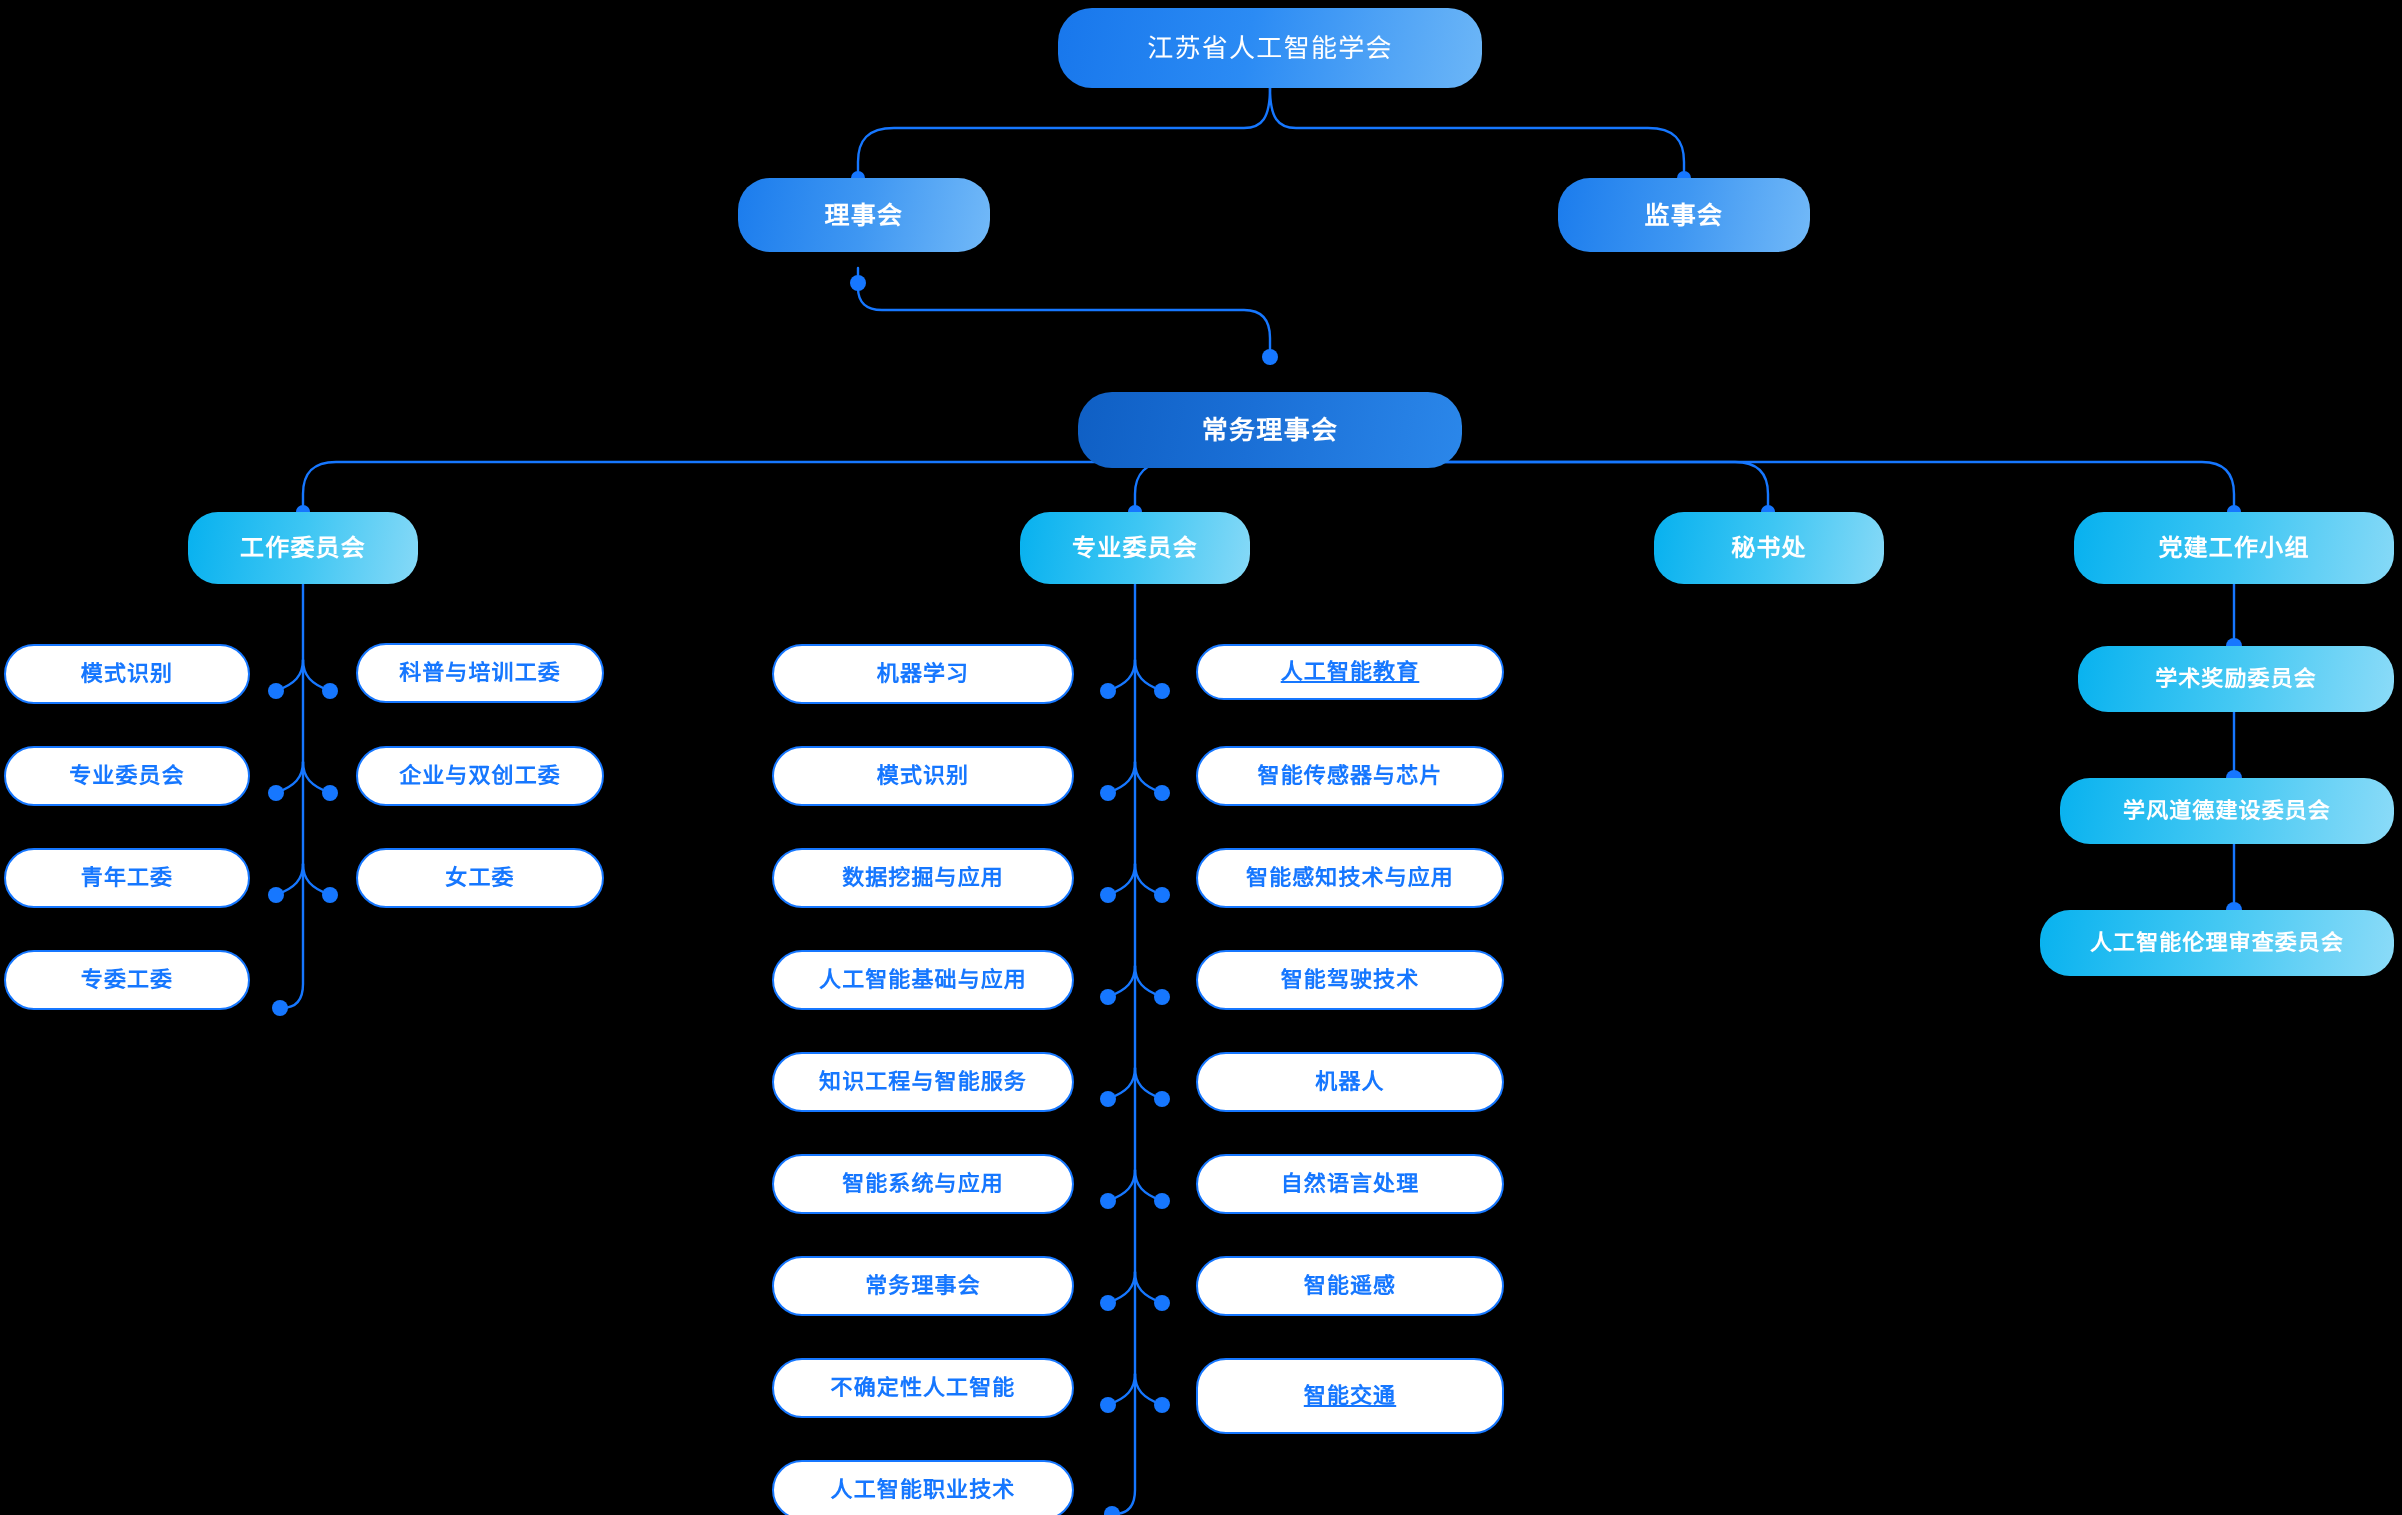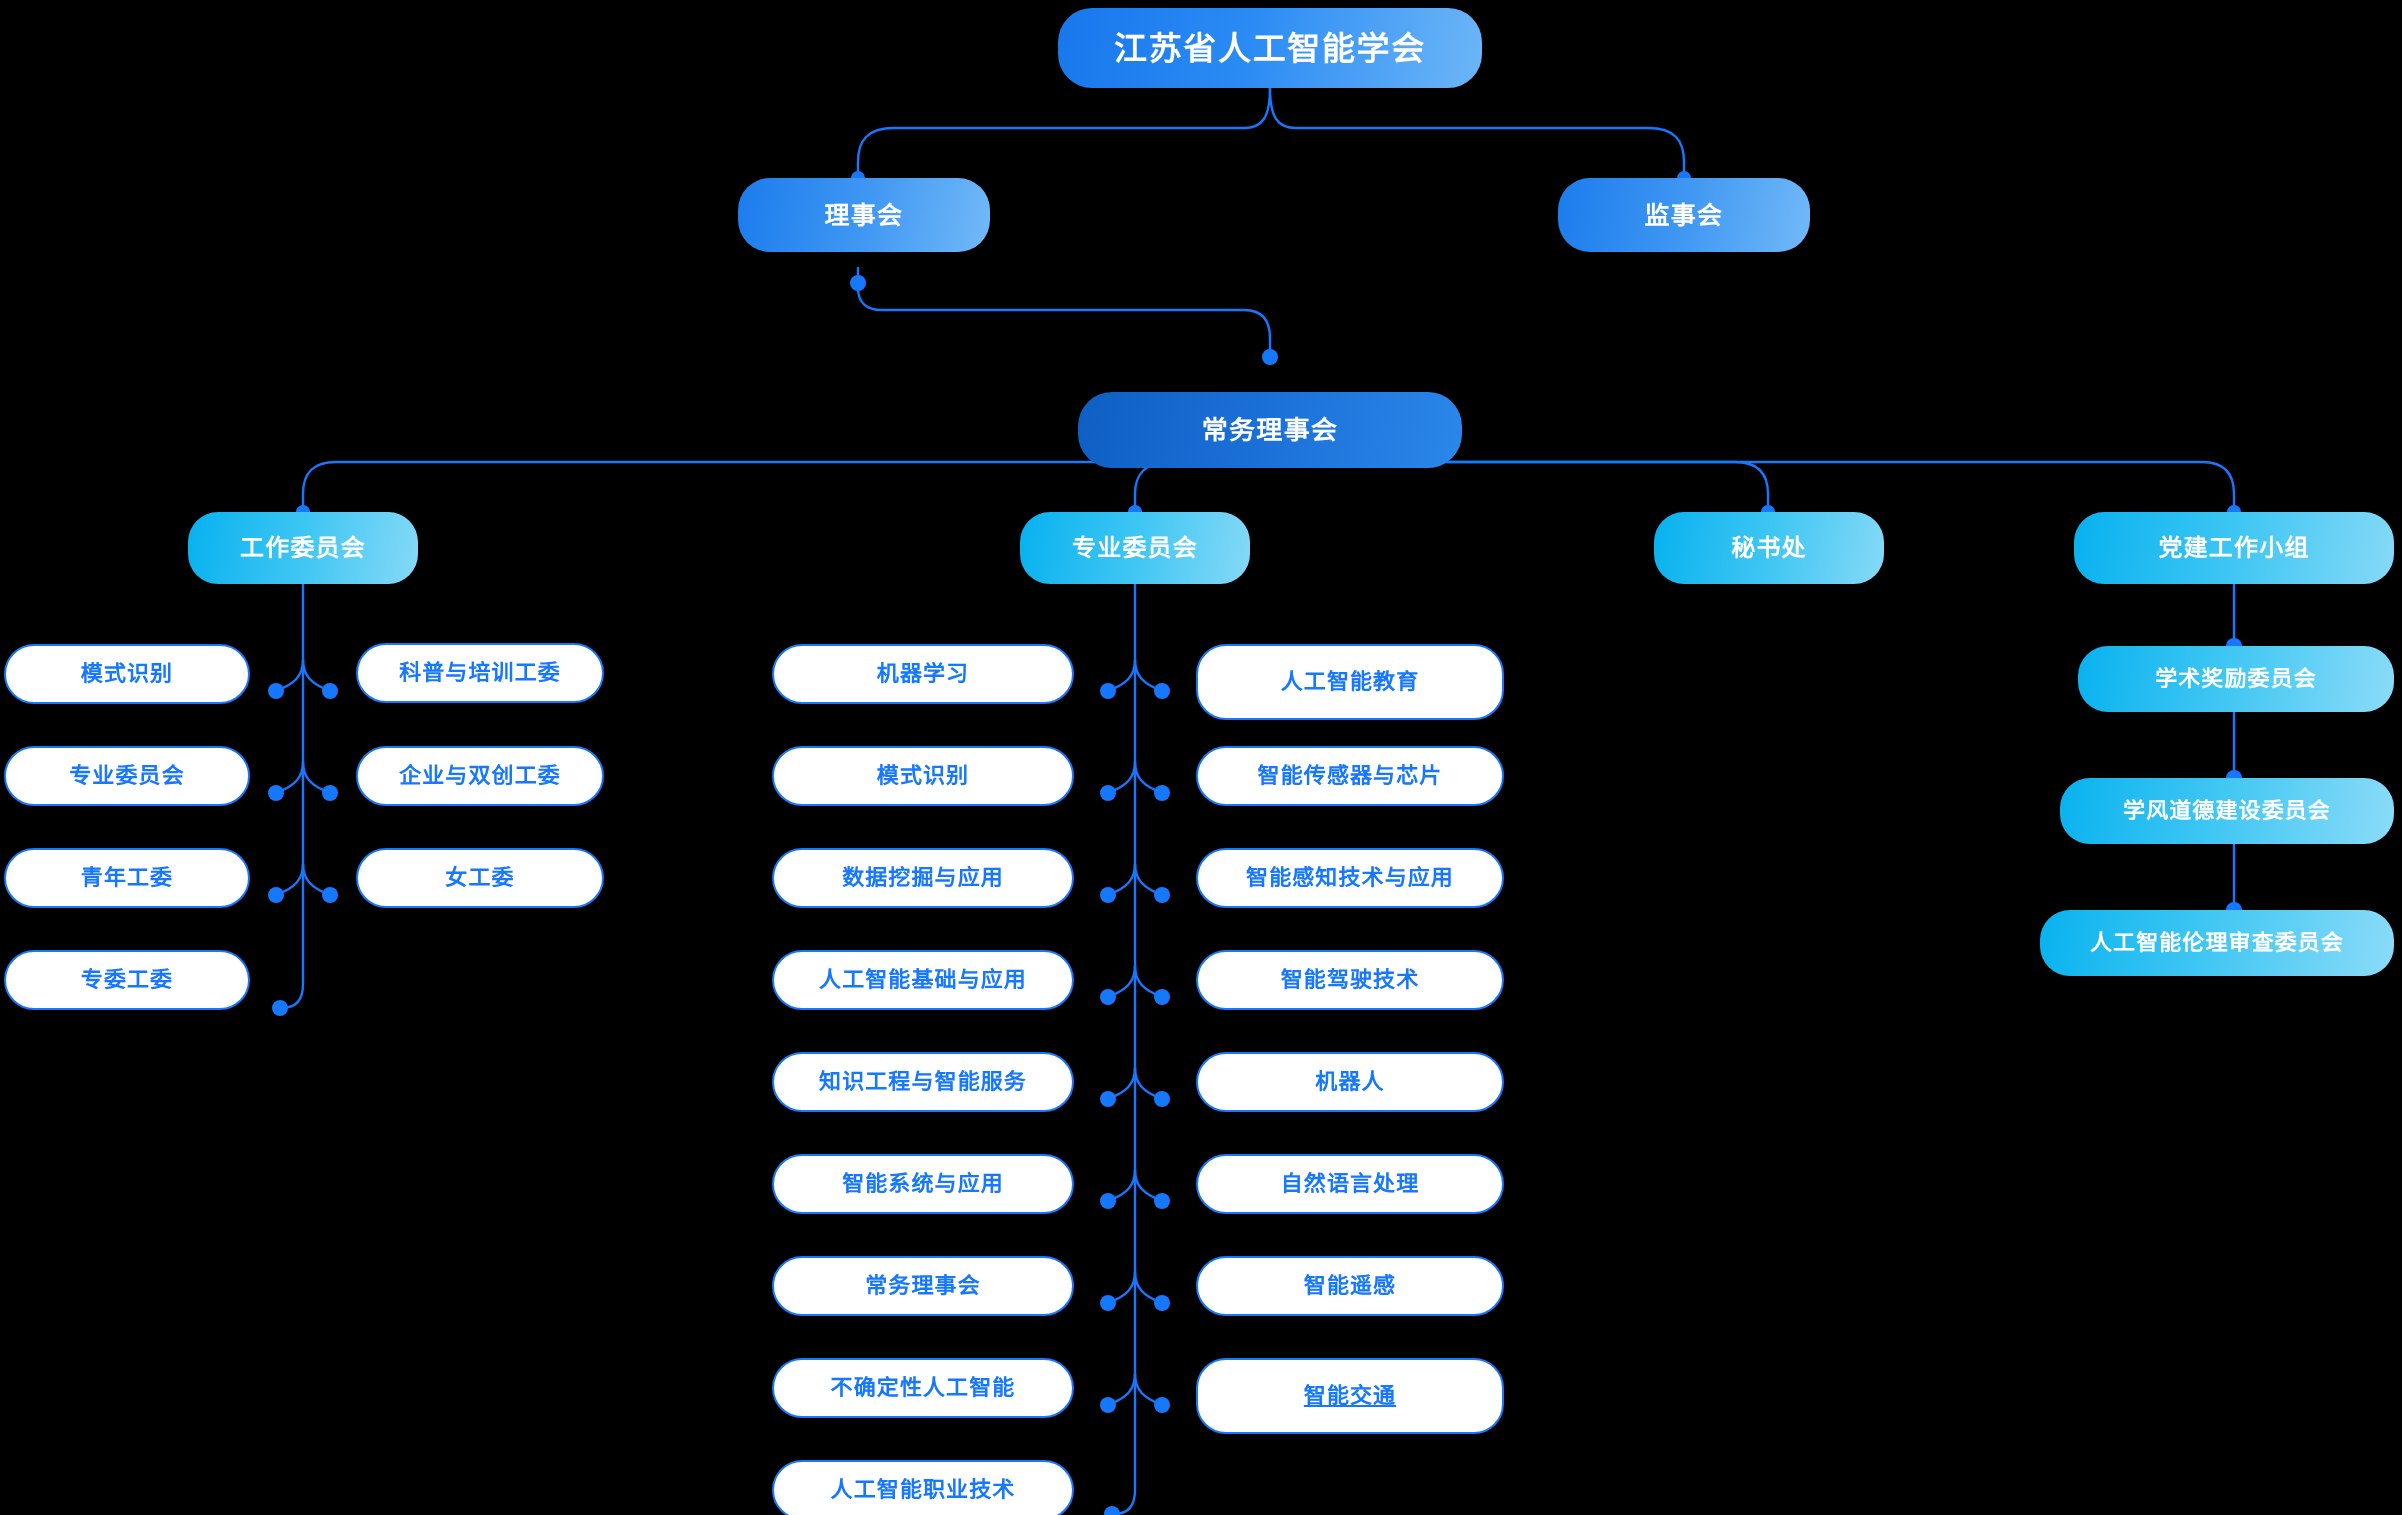--- a/index.html
+++ b/index.html
@@ -35,22 +35,22 @@
     letter-spacing:.05em;
     user-select:none;
   }
   .node .lbl{display:block;line-height:1;}
 
   
   .n-root{
     border-radius:34px;
     background:linear-gradient(100deg,#1877ec 0%,#2b8bf4 45%,#6cb6f7 100%);
     color:#ffffff;
-    font-size:33px;
-    font-weight:700;
+    font-size:26px;
+    font-weight:400;
   }
   
   .n-l2{
     border-radius:32px;
     background:linear-gradient(100deg,#1b7ced 0%,#3f97f2 50%,#72b9f8 100%);
     color:#ffffff;
     font-size:25px;
     font-weight:700;
   }
   
@@ -253,21 +253,21 @@
   <div class="node n-leaf" style="left:772px;top:1256px;width:302px;height:60px;">
     <span class="lbl">常务理事会</span>
   </div>
   <div class="node n-leaf" style="left:772px;top:1358px;width:302px;height:60px;">
     <span class="lbl">不确定性人工智能</span>
   </div>
   <div class="node n-leaf" style="left:772px;top:1460px;width:302px;height:60px;">
     <span class="lbl">人工智能职业技术</span>
   </div>
 
-  <div class="node n-leaf" style="left:1196px;top:644px;width:308px;height:76px;">
+  <div class="node n-leaf" style="left:1196px;top:644px;width:308px;height:56px;text-decoration:underline;">
     <span class="lbl">人工智能教育</span>
   </div>
   <div class="node n-leaf" style="left:1196px;top:746px;width:308px;height:60px;">
     <span class="lbl">智能传感器与芯片</span>
   </div>
   <div class="node n-leaf" style="left:1196px;top:848px;width:308px;height:60px;">
     <span class="lbl">智能感知技术与应用</span>
   </div>
   <div class="node n-leaf" style="left:1196px;top:950px;width:308px;height:60px;">
     <span class="lbl">智能驾驶技术</span>

